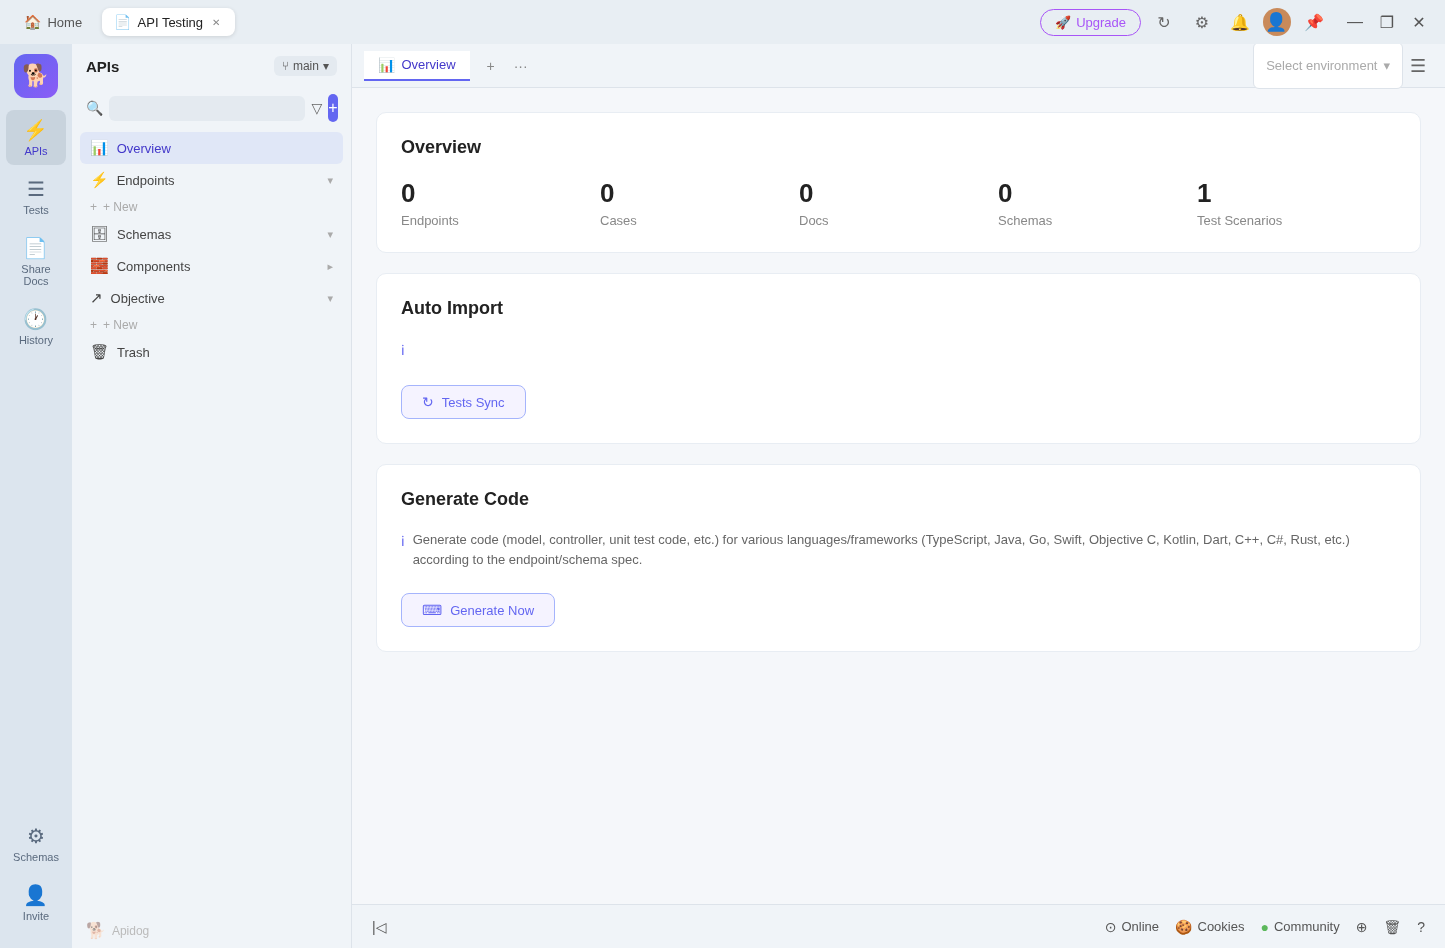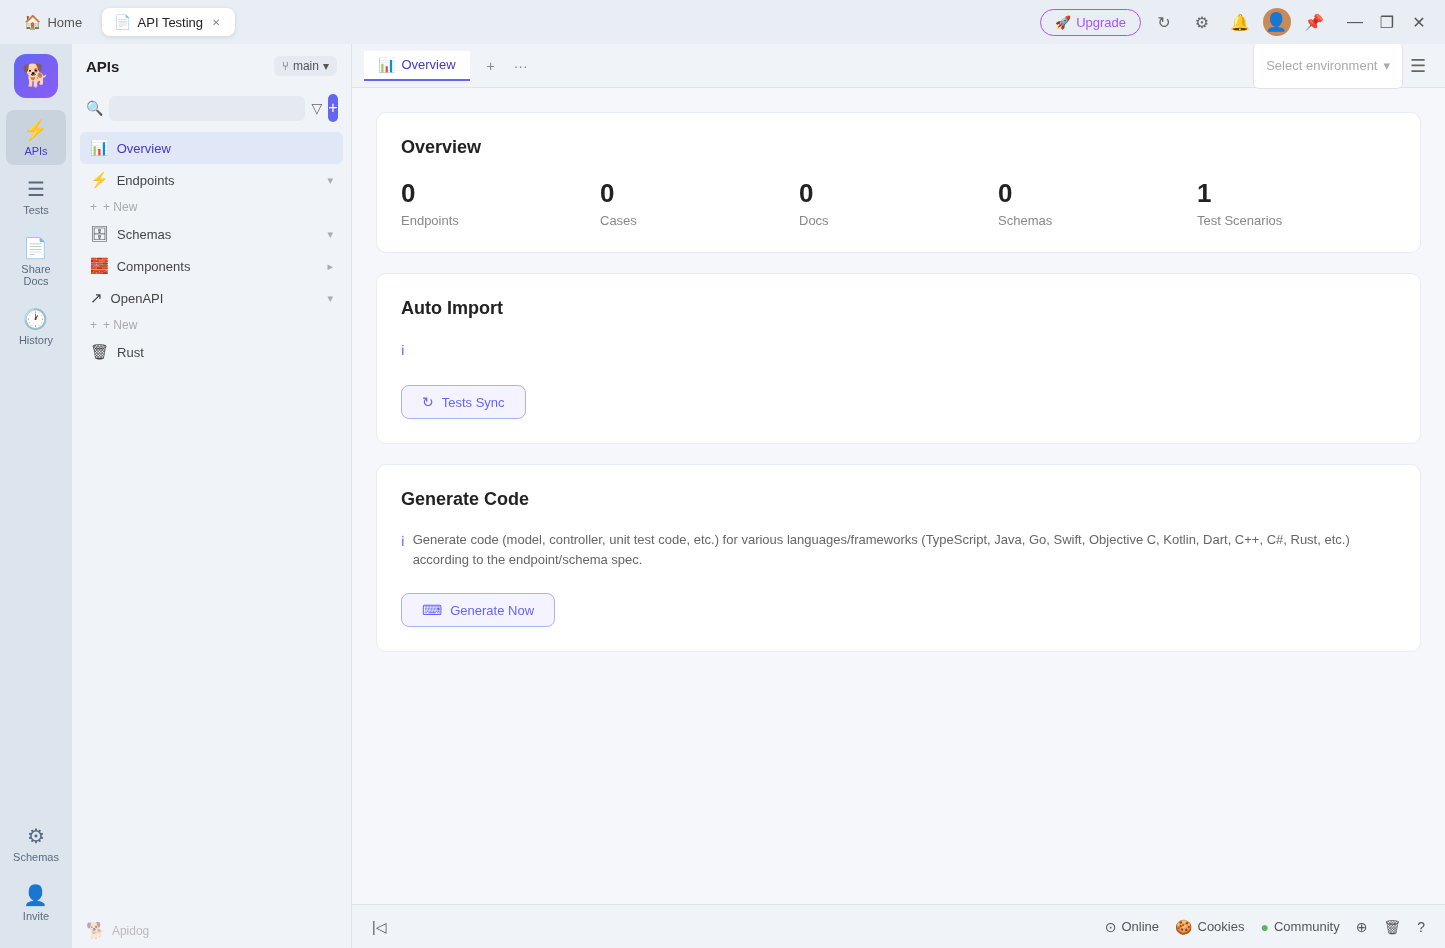--- a/index.html
+++ b/index.html
@@ -205,30 +205,30 @@
         <span class="tree-item-label">Schemas</span>
         <span class="tree-item-arrow">▾</span>
       </div>
       <div class="tree-item">
         <span class="tree-item-icon">🧱</span>
         <span class="tree-item-label">Components</span>
         <span class="tree-item-arrow">▸</span>
       </div>
       <div class="tree-item">
         <span class="tree-item-icon">↗</span>
-        <span class="tree-item-label">OpenAPI</span>
+        <span class="tree-item-label">Objective</span>
         <span class="tree-item-arrow">▾</span>
       </div>
       <div class="tree-new-item">
         <span>+</span>
         <span>+ New</span>
       </div>
       <div class="tree-item">
         <span class="tree-item-icon">🗑</span>
-        <span class="tree-item-label">Rust</span>
+        <span class="tree-item-label">Trash</span>
       </div>
     </div>
     <div class="apidog-logo">
       <span class="apidog-icon">🐕</span>
       <span>Apidog</span>
     </div>
   </div>
 
   <div class="main-content">
 

